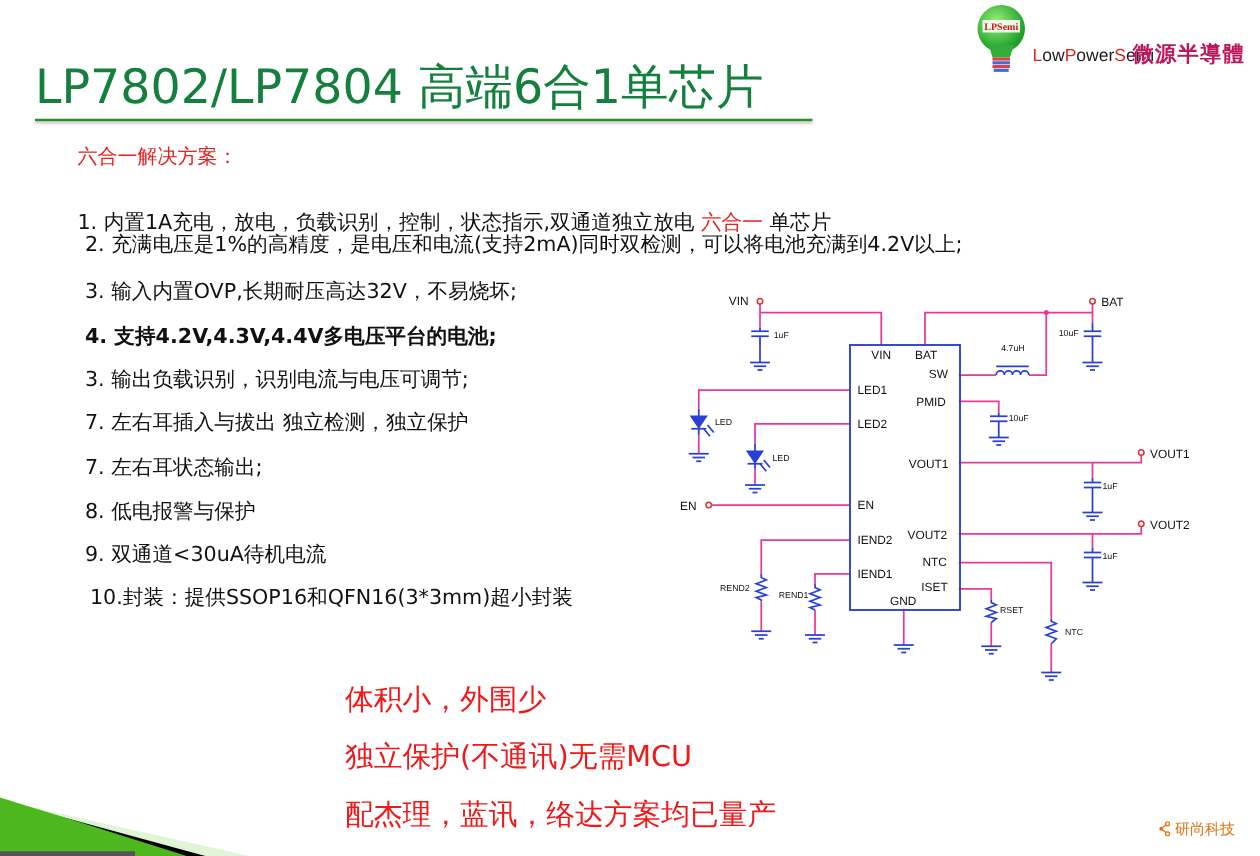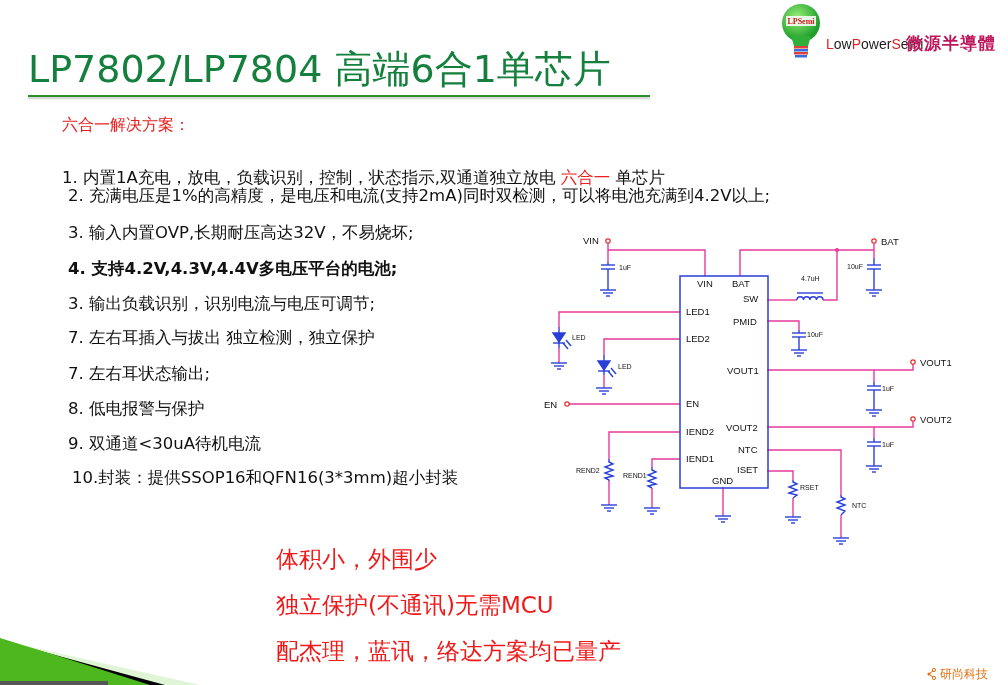--- a/index.html
+++ b/index.html
@@ -11,21 +11,21 @@
   .logo-text { position:absolute; left:48px; top:34px; font-family:Liberation Sans, sans-serif; font-size:14px; color:#1c1c1c; white-space:nowrap; }
   .logo-text .r { color:#d22; }
   .logo-cn { position:absolute; left:128px; top:30px; font-size:17px; font-weight:bold; color:#be185d; white-space:nowrap; letter-spacing:1px; }
   .subhead { position:absolute; left:62px; top:115px; font-size:16px; color:#e82020; white-space:nowrap; }
   .feat { position:absolute; font-size:16.5px; color:#111; white-space:nowrap; font-family:"DejaVu Sans", sans-serif; }
   .feat .red { color:#e82020; }
   .highlight { position:absolute; left:232px; font-size:23px; color:#f01818; white-space:nowrap;margin-left:44px; }
   .schem { position:absolute; left:0; top:0; width:1008px; height:685px; pointer-events:none; }
   .schem text { font-family:"Liberation Sans", sans-serif; }
   .deco { position:absolute; left:0; top:600px; width:230px; height:85px; }
-  .footer-logo { position:absolute; left:926px; top:655px; font-size:12px; color:#e07010; white-space:nowrap;margin-top:11px; }
+  .footer-logo { position:absolute; left:926px; top:655px; font-size:12px; color:#e07010; white-space:nowrap; }
   .footer-logo .ico { display:inline-block; width:11px; height:12px; margin-right:3px; vertical-align:-2px; }
 </style>
 </head>
 <body>
 
 <div class="title">LP7802/LP7804 高端6合1单芯片</div>
 <div class="title-rule"></div>
 
 <div class="logo">
   <svg class="logo-bulb" viewBox="0 0 46 58">

